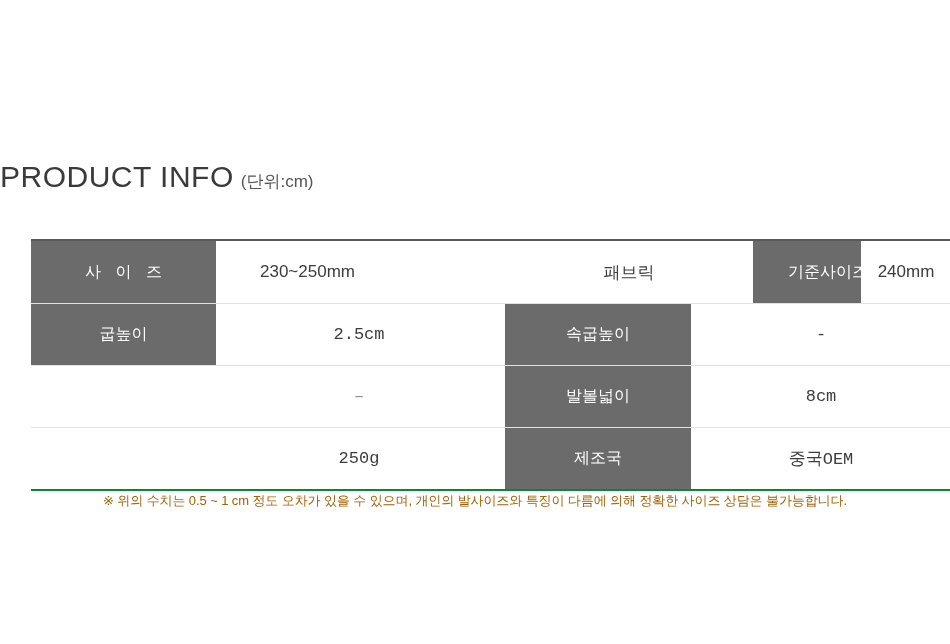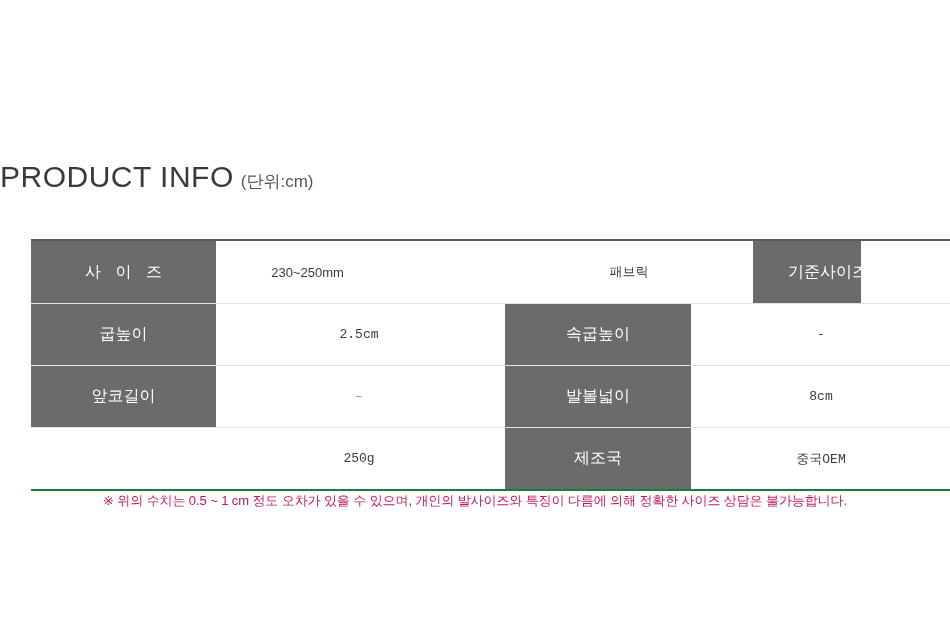--- a/index.html
+++ b/index.html
@@ -80,21 +80,21 @@
   }
 
   .cell.hdr {
     background: #6b6b6b;
     color: #ffffff;
     font-size: 16px;
   }
   .cell.val {
     background: #ffffff;
     color: #3c3c3c;
-    font-size: 13px;
+    font-size: 17px;
   }
   .cell.dim {
     color: #8d8d8d;
   }
   .spaced {
     letter-spacing: 5px;
     text-indent: 5px;
   }
 
   
@@ -121,21 +121,21 @@
   }
 
   
   .note {
     position: absolute;
     left: 0;
     top: 492px;
     width: 950px;
     text-align: center;
     font-size: 13px;
-    color: #be185d;
+    color: #a16207;
     white-space: nowrap;
     letter-spacing: -0.1px;
   }
 </style>
 </head>
 <body>
 
 <div class="page">
 
   <div class="title-wrap">
@@ -144,33 +144,33 @@
 
   <div class="spec-table">
 
     <div class="spec-row">
       <div class="cell hdr r1-c1">
         <span class="spaced">사 이 즈</span>
       </div>
       <div class="cell val r1-c2">230~250mm</div>
       <div class="cell val r1-c4">패브릭</div>
       <div class="cell hdr r1-c5">기준사이즈</div>
+      <div class="cell val r1-c6">240mm</div>
     </div>
 
     <div class="spec-row">
       <div class="gap-line"></div>
       <div class="cell hdr rx-c1">굽높이</div>
       <div class="cell val rx-c2">2.5cm</div>
       <div class="cell hdr rx-c3">속굽높이</div>
       <div class="cell val rx-c4">-</div>
     </div>
 
     <div class="spec-row">
       <div class="gap-line"></div>
-      <div class="cell hdr rx-c1">앞코길이</div>
       <div class="cell val dim rx-c2">–</div>
       <div class="cell hdr rx-c3">발볼넓이</div>
       <div class="cell val rx-c4">8cm</div>
     </div>
 
     <div class="spec-row">
       <div class="gap-line"></div>
       <div class="cell val rx-c2">250g</div>
       <div class="cell hdr rx-c3">제조국</div>
       <div class="cell val rx-c4">중국OEM</div>

